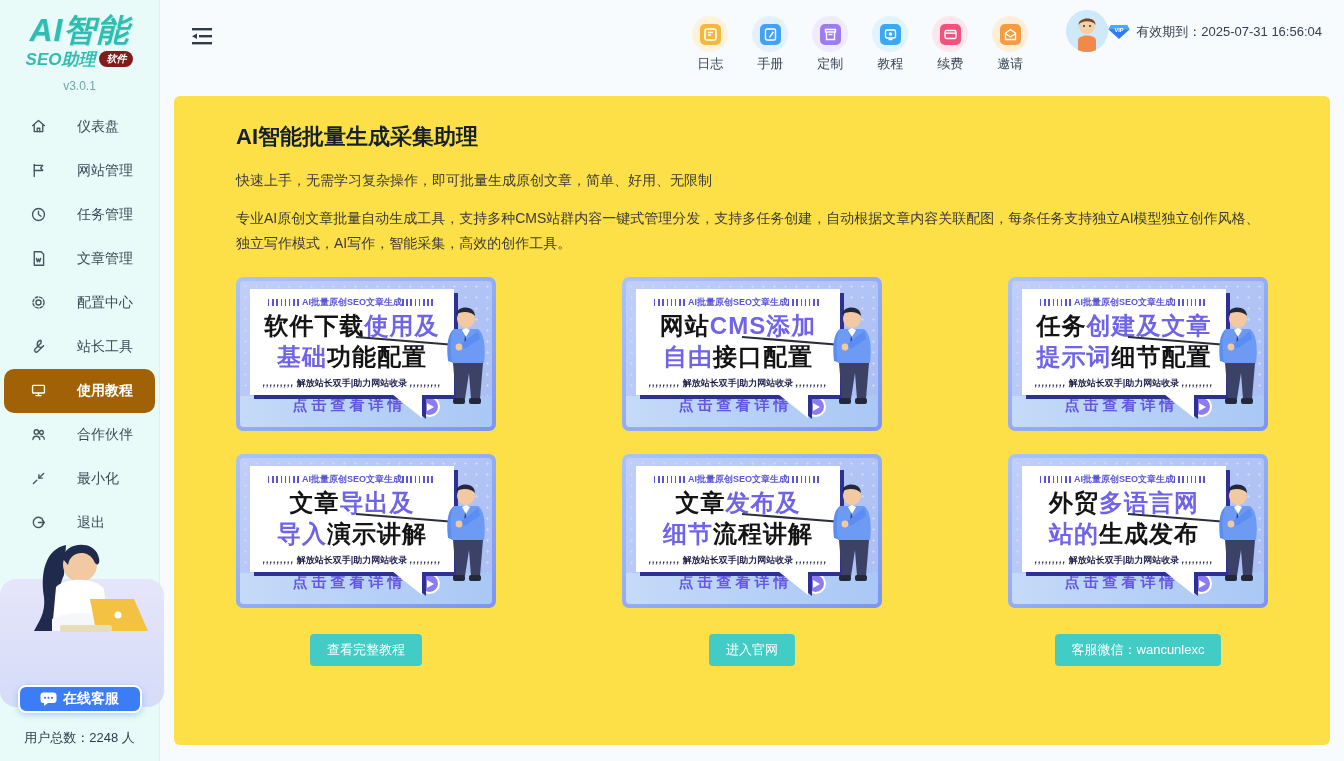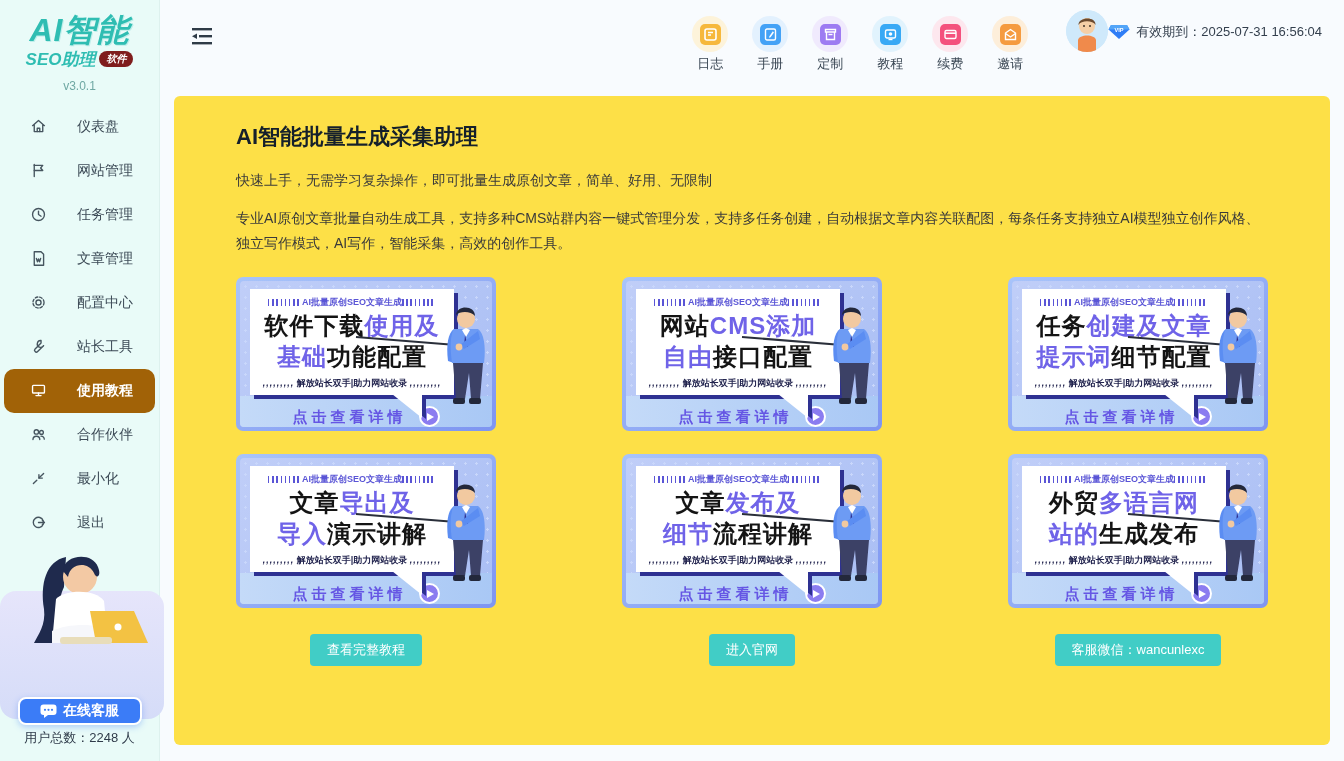--- a/index.html
+++ b/index.html
@@ -16,21 +16,21 @@
   .menu { margin-top:12px; }
   .menu-item { height:44px; display:flex; align-items:center; padding-left:30px; gap:30px; font-size:14px; color:#3c4a56; cursor:pointer; }
   .menu-item svg { width:17px; height:17px; stroke:#46555f; fill:none; stroke-width:1.6; stroke-linecap:round; stroke-linejoin:round; flex-shrink:0; }
   .menu-item.active { background:#a16207; color:#fff; border-radius:10px; margin:0 4px; padding-left:26px; font-weight:700; }
   .menu-item.active svg { stroke:#fff; }
 
   .sidebar-bottom { position:absolute; left:0; right:0; bottom:14px; text-align:center; }
   .illu-card { position:relative; width:164px; height:128px; margin:0 auto; background:linear-gradient(180deg,#e6e5fb,#d5dcf8); border-radius:16px; }
   .illu-svg { position:absolute; left:8px; top:-52px; }
   .support-btn { position:relative; z-index:2; margin:-22px auto 0; width:124px; height:28px; background:#3b7cf7; border:2px solid #fff; border-radius:8px; color:#fff; font-size:14px; font-weight:700; display:flex; align-items:center; justify-content:center; gap:6px; cursor:pointer; box-shadow:0 2px 6px rgba(59,124,247,.35); }
-  .user-count { margin-top:4px; font-size:13px; color:#2f3b4a; }
+  .user-count { margin-top:16px; font-size:13px; color:#2f3b4a; }
 
   
   .main { flex:1; display:flex; flex-direction:column; min-width:0; }
   .header { height:88px; position:relative; display:flex; align-items:flex-start; padding:10px 22px 0 32px; }
   .collapse-btn { margin-top:18px; cursor:pointer; }
   .header-right { margin-left:auto; display:flex; align-items:flex-start; gap:24px; }
   .action { display:flex; flex-direction:column; align-items:center; gap:3px; cursor:pointer; padding-top:6px; }
   .act-circle { width:36px; height:36px; border-radius:50%; display:flex; align-items:center; justify-content:center; }
   .act-badge { width:21px; height:21px; border-radius:5px; display:flex; align-items:center; justify-content:center; }
   .action .lbl { font-size:13px; color:#3a4754; }
@@ -53,21 +53,21 @@
   .bubble { position:absolute; left:10px; top:8px; width:204px; height:106px; background:#fff; box-shadow:4px 4px 0 #2e3192; text-align:center; z-index:1; }
   .tail { position:absolute; left:152px; top:113px; width:0; height:0; border-left:30px solid transparent; border-top:24px solid #fff; filter:drop-shadow(4px 1px 0 #2e3192); z-index:1; }
   .bubble-head { display:flex; align-items:center; justify-content:center; margin-top:7px; }
   .bubble-head .txt { font-size:9px; font-weight:700; color:#5a55d6; white-space:nowrap; }
   .dash-strip { width:34px; height:7px; background:repeating-linear-gradient(90deg,#5a55d6 0 1.5px, transparent 1.5px 4.2px); }
   .bubble-title { margin-top:2px; font-size:24px; line-height:1.22; font-weight:900; color:#141414; letter-spacing:1px; white-space:nowrap; }
   .bubble-title .tp { color:#6f63e8; }
   .bubble-sub { margin-top:5px; font-size:9px; font-weight:700; color:#23254f; white-space:nowrap; }
   .bubble-sub .ticks { font-style:italic; letter-spacing:1px; color:#23254f; }
   .man { position:absolute; right:-2px; top:22px; z-index:2; overflow:visible; }
-  .card-bottom { position:absolute; left:0; right:0; bottom:0; height:31px; background:linear-gradient(90deg,#c4daf8,#a9c8f5); display:flex; align-items:flex-end; justify-content:center; gap:12px; z-index:0; }
+  .card-bottom { position:absolute; left:0; right:0; bottom:0; height:31px; background:linear-gradient(90deg,#c4daf8,#a9c8f5); display:flex; align-items:flex-start; justify-content:center; gap:12px; z-index:0; }
   .cta-text { font-size:15px; font-weight:800; color:#6556e4; letter-spacing:4px; }
   .play-btn { width:21px; height:21px; border-radius:50%; background:#8b7cf0; border:2px solid #fff; display:flex; align-items:center; justify-content:center; flex-shrink:0; }
   .play-btn::after { content:""; display:block; width:0; height:0; border-left:7px solid #fff; border-top:4.5px solid transparent; border-bottom:4.5px solid transparent; margin-left:2px; }
 
   .btn-row { display:grid; grid-template-columns:repeat(3,260px); justify-content:space-between; margin-top:26px; }
   .btn-cell { display:flex; justify-content:center; }
   .teal-btn { background:#41cdc6; color:#fff; border:none; border-radius:4px; font-size:13px; font-family:inherit; padding:7px 17px; cursor:pointer; white-space:nowrap; }
 </style>
 </head>
 <body>

